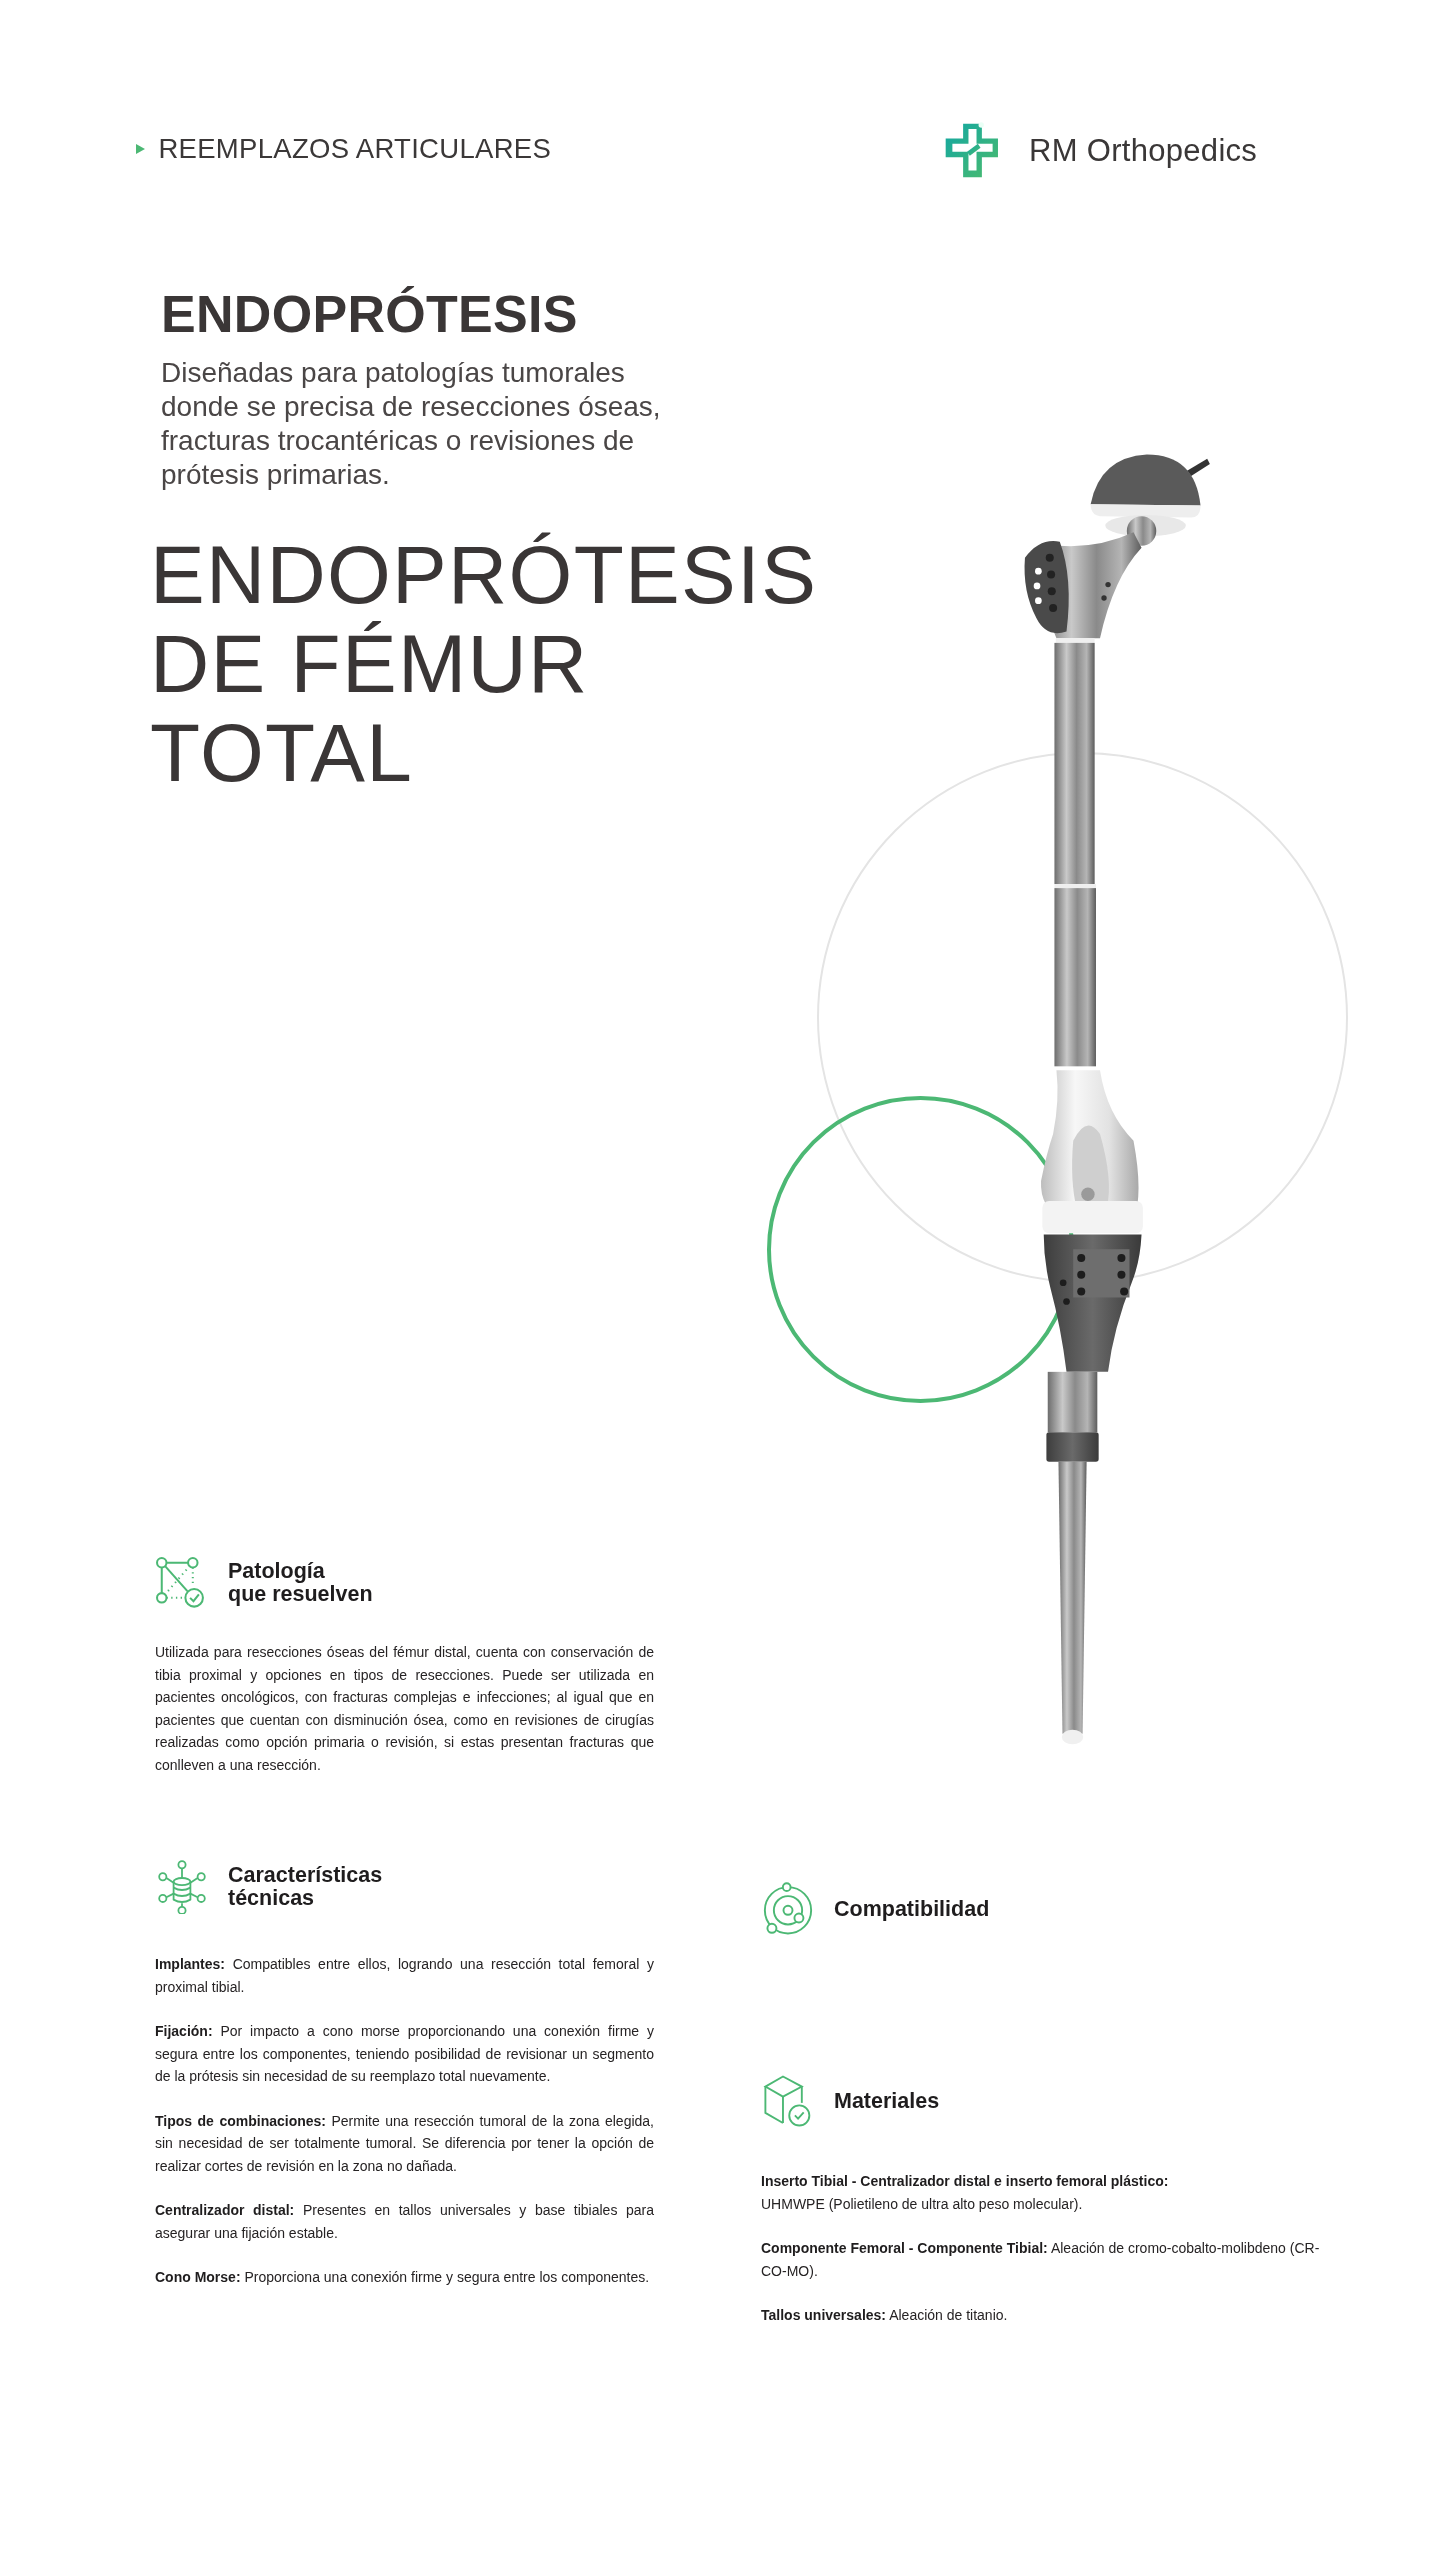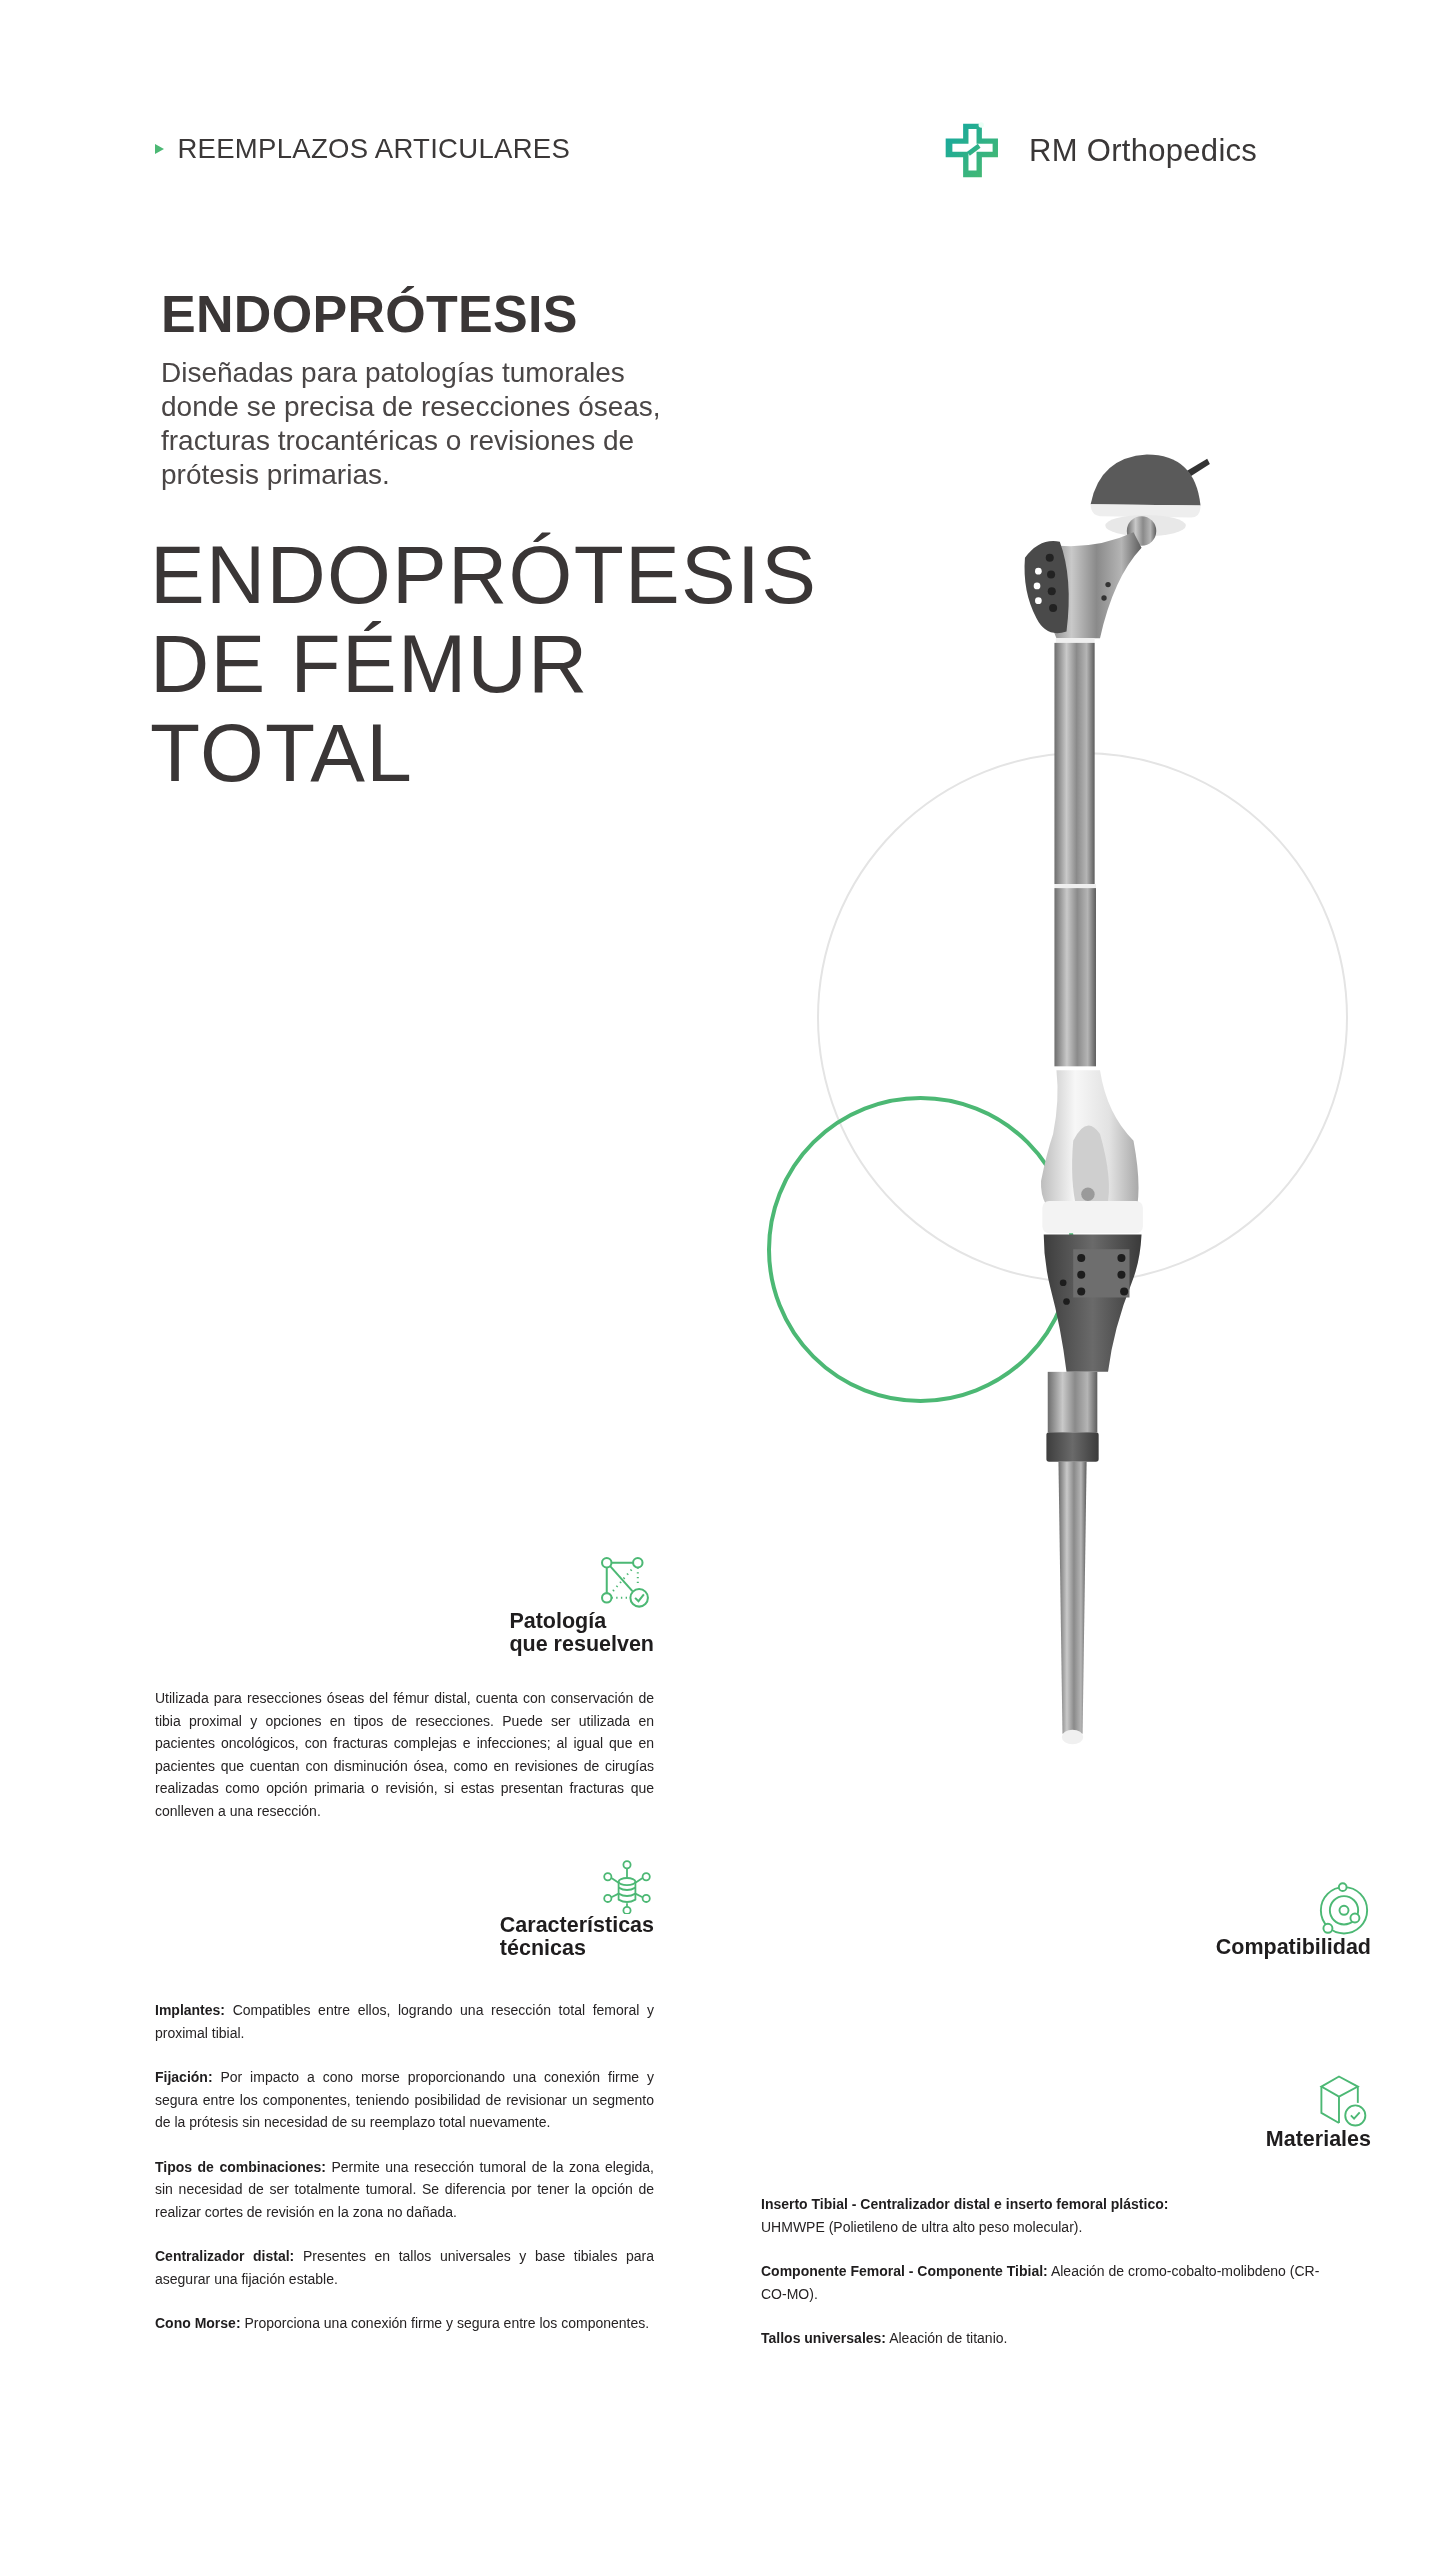--- a/index.html
+++ b/index.html
@@ -1,21 +1,21 @@
 <!DOCTYPE html>
 <html style="font-size:10.7px"><head>
 <meta charset="utf-8">
 <style>
   html, body { margin: 0; padding: 0; background: #ffffff; }
   body { width: 1449px; height: 2576px; position: relative; overflow: hidden;
          font-family: "Liberation Sans", "DejaVu Sans", sans-serif; color: #333031; }
   .abs { position: absolute; }
 
   
-  .crumb { left: 155px; top: 131px; display: flex; align-items: center; }
+  .crumb { left: 136px; top: 131px; display: flex; align-items: center; }
   .crumb-tri { width: 0; height: 0; border-top: 5.4px solid transparent; border-bottom: 5.4px solid transparent;
                border-left: 9.4px solid #4cb874; margin-right: 13.4px; }
   .crumb-text { font-size: 27.5px; font-weight: 300; letter-spacing: 0.3px; color: #3b3838; line-height: 35px; }
 
   .brand { left: 943px; top: 121px; display: flex; align-items: center; }
   .brand-text { font-size: 31px; color: #3a3737; margin-left: 27px; letter-spacing: 0.3px; line-height: 47px; }
 
   
   .kicker { left: 161px; top: 284px; font-size: 52px; font-weight: 700; color: #3a3636; letter-spacing: 0.3px; line-height: 60px; }
   .lead { left: 161px; top: 356px; width: 577px; font-size: 28px; line-height: 34px; color: #4a4646; font-weight: 300; }
@@ -24,21 +24,21 @@
   .bigtitle div { white-space: nowrap; }
 
   
   .ring-gray { left: 817px; top: 752px; width: 531px; height: 531px; border-radius: 50%;
                border: 2.7px solid #e4e4e4; box-sizing: border-box; }
   .ring-green { left: 767px; top: 1096px; width: 307px; height: 307px; border-radius: 50%;
                 border: 4px solid #4cb874; box-sizing: border-box; }
   .implant { left: 966px; top: 443px; width: 268px; height: 1315px; }
 
   
-  .sec-head { display: flex; align-items: flex-end; flex-direction: column; }
+  .sec-head { display: flex; align-items: center; }
   .sec-icon { width: 54px; height: 54px; flex: 0 0 54px; }
   .sec-title { font-size: 21.5px; font-weight: 700; line-height: 23px; color: #1f1d1e; margin-left: 19px; }
   .para { font-size: 14px; line-height: 22.5px; color: #262324; text-align: justify; }
   .para b { font-weight: 700; color: #1f1d1e; }
   .left-col { left: 155px; width: 499px; }
   .right-col { left: 761px; width: 610px; }
   .right-col .para { text-align: left; }
 </style>
 </head>
 <body>

